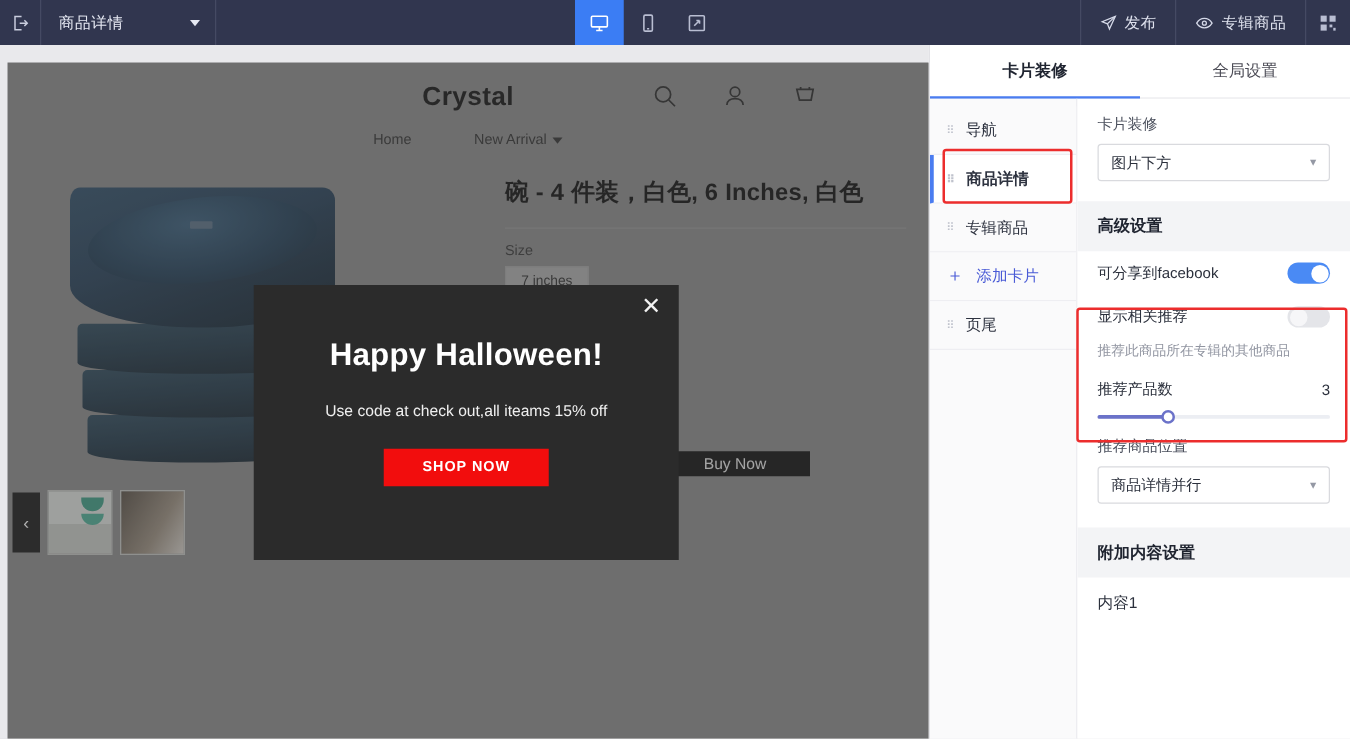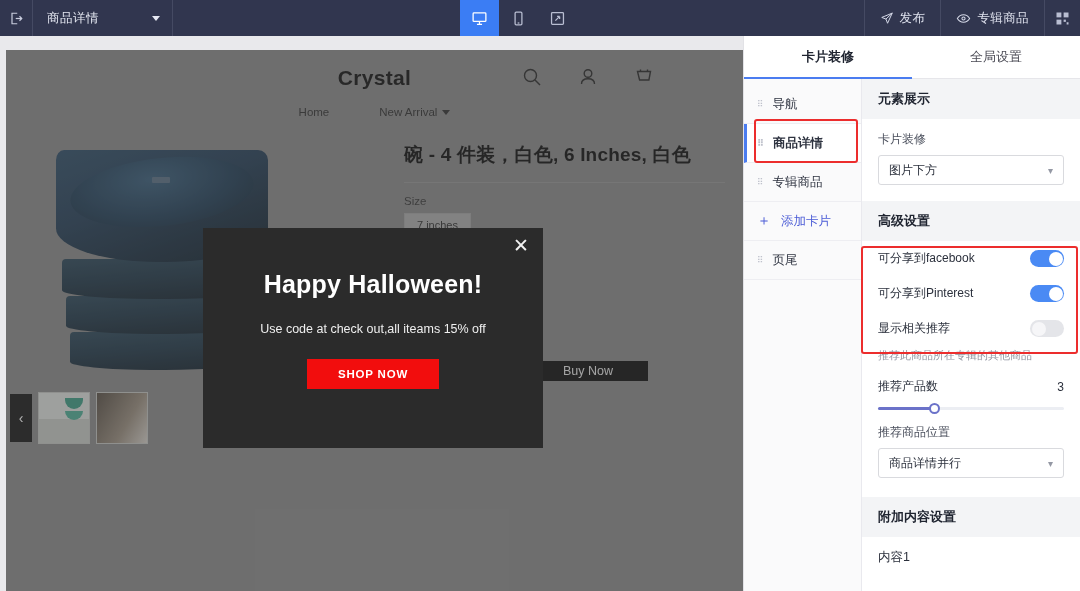--- a/index.html
+++ b/index.html
@@ -417,45 +417,38 @@
           <span class="plus">＋</span>
           <span>添加卡片</span>
         </div>
         <div class="cli">
           <span class="grip">⠿</span>
           <span>页尾</span>
         </div>
       </div>
 
       <div class="settings">
-        <div class="sec-head">元素展示</div>
 
         <div class="fld">
           <div class="fld-label">卡片装修</div>
           <div class="select">
             <span>图片下方</span>
             <span class="dc">▾</span>
           </div>
         </div>
 
         <div class="sec-head" style="margin-top:10px">高级设置</div>
 
         <div class="row">
           <span>可分享到facebook</span>
           <span class="toggle">
               <span class="knob"></span>
             </span>
         </div>
         <div class="row">
-          <span>可分享到Pinterest</span>
-          <span class="toggle">
-              <span class="knob"></span>
-            </span>
-        </div>
-        <div class="row">
           <span>显示相关推荐</span>
           <span class="toggle off">
               <span class="knob"></span>
             </span>
         </div>
 
         <div class="hint">推荐此商品所在专辑的其他商品</div>
 
         <div class="row" style="padding-bottom:0">
           <span>推荐产品数</span>

